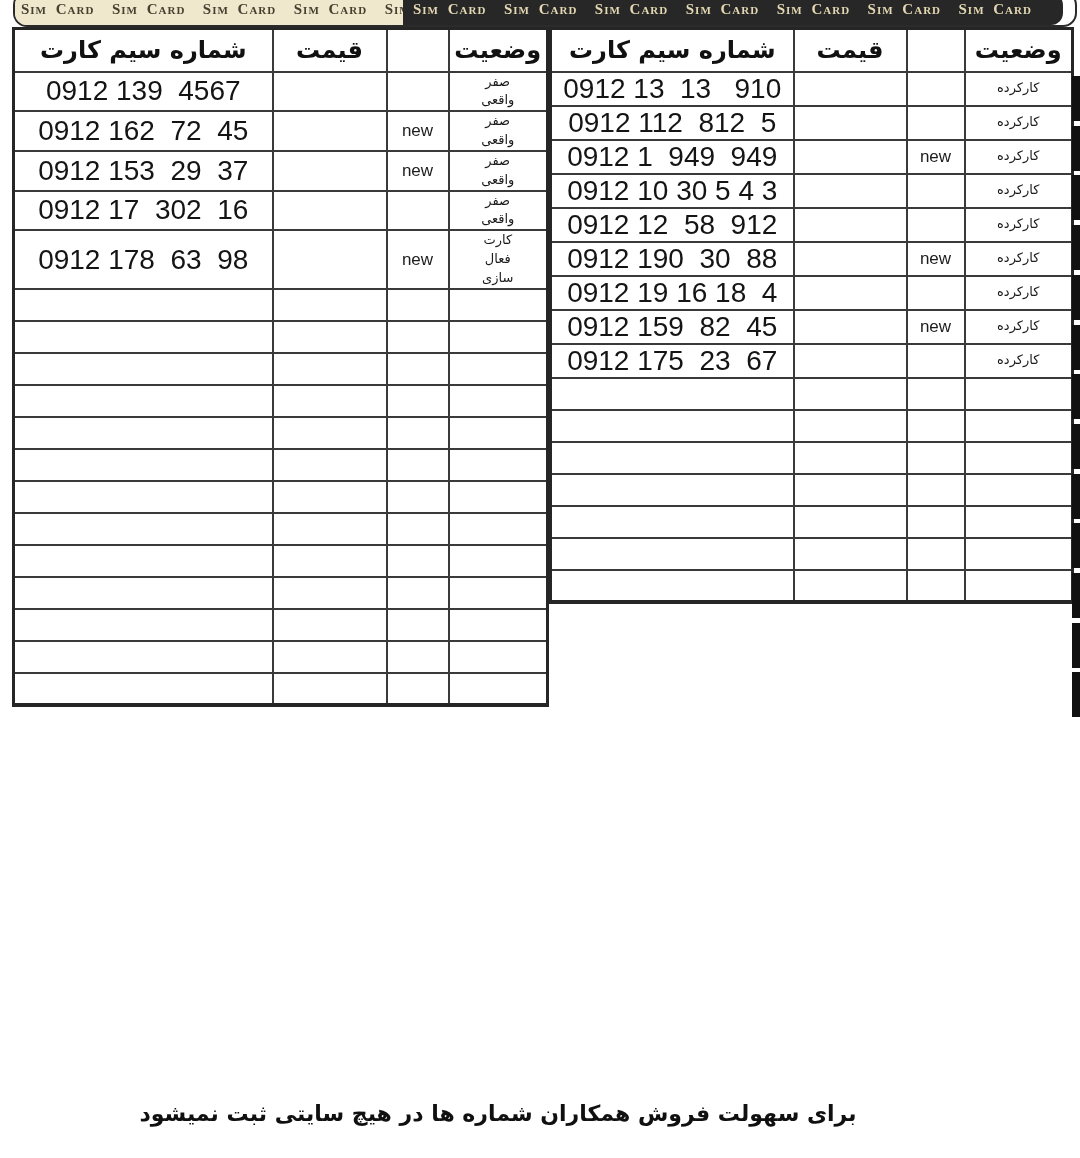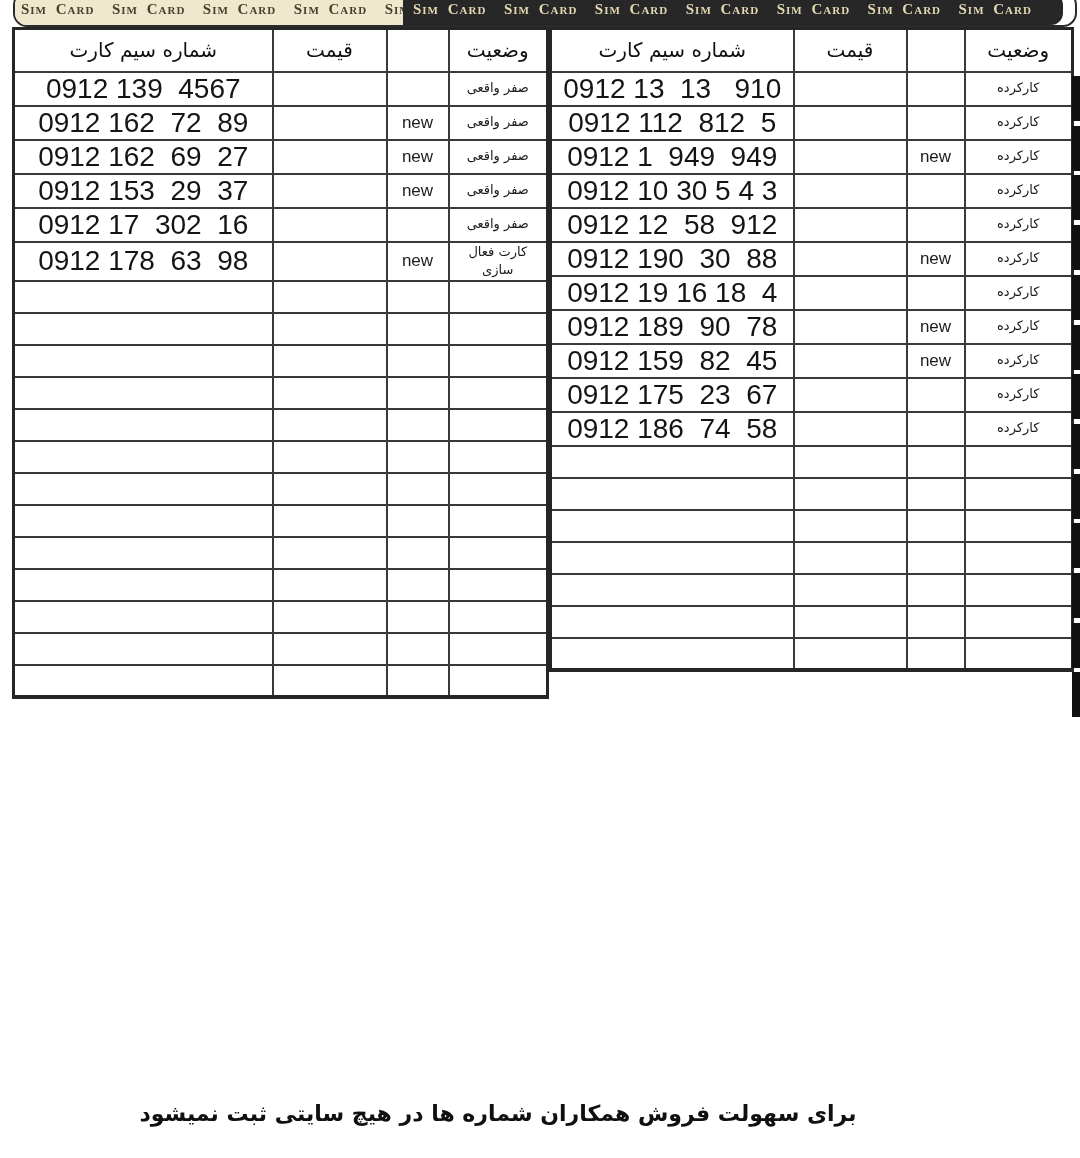--- a/index.html
+++ b/index.html
@@ -53,42 +53,42 @@
     padding:0;
     overflow:hidden;
     text-align:center;
     vertical-align:middle;
     background:#ffffff;
   }
   .sim-table thead tr{ height:43px; }
   .sim-table tbody tr{ height:32px; }
   .sim-table th{
     font-family:"DejaVu Sans",sans-serif;
-    font-weight:normal;
-    font-size:20px;
+    font-weight:bold;
+    font-size:24px;
     color:#111111;
   }
   td.col-number{
     font-family:"Liberation Sans",sans-serif;
     font-size:28px;
     color:#141414;
     white-space:pre;
   }
   td.col-new{
     font-family:"Liberation Sans",sans-serif;
     font-size:17px;
     color:#1c1c1c;
     margin-top:40px;
   }
   td.col-status{
     font-family:"DejaVu Sans",sans-serif;
     font-size:13px;
     color:#1a1a1a;
     line-height:1.45;
-    padding:0 11px;
+    padding:0 20px;
   }
 
   
   .edge-marks{ position:absolute; left:1072px; top:0; width:8px; height:1158px; }
   .edge-bar{ position:absolute; left:0; width:8px; height:45px; background:#111111; }
 
   
   .footer-note{
     position:absolute;
     top:1101px;left:0;
@@ -129,27 +129,21 @@
       </tr>
     </thead>
     <tbody>
         <tr>
           <td class="col-number">0912 139  4567</td>
           <td class="col-price"></td>
           <td class="col-new"></td>
           <td class="col-status" dir="rtl">صفر واقعی</td>
         </tr>
         <tr>
-          <td class="col-number">0912 162  72  89</td>
-          <td class="col-price"></td>
-          <td class="col-new">new</td>
-          <td class="col-status" dir="rtl">صفر واقعی</td>
-        </tr>
-        <tr>
-          <td class="col-number">0912 162  69  27</td>
+          <td class="col-number">0912 162  72  45</td>
           <td class="col-price"></td>
           <td class="col-new">new</td>
           <td class="col-status" dir="rtl">صفر واقعی</td>
         </tr>
         <tr>
           <td class="col-number">0912 153  29  37</td>
           <td class="col-price"></td>
           <td class="col-new">new</td>
           <td class="col-status" dir="rtl">صفر واقعی</td>
         </tr>
@@ -298,39 +292,27 @@
           <td class="col-new">new</td>
           <td class="col-status" dir="rtl">کارکرده</td>
         </tr>
         <tr>
           <td class="col-number">0912 19 16 18  4</td>
           <td class="col-price"></td>
           <td class="col-new"></td>
           <td class="col-status" dir="rtl">کارکرده</td>
         </tr>
         <tr>
-          <td class="col-number">0912 189  90  78</td>
-          <td class="col-price"></td>
-          <td class="col-new">new</td>
-          <td class="col-status" dir="rtl">کارکرده</td>
-        </tr>
-        <tr>
           <td class="col-number">0912 159  82  45</td>
           <td class="col-price"></td>
           <td class="col-new">new</td>
           <td class="col-status" dir="rtl">کارکرده</td>
         </tr>
         <tr>
           <td class="col-number">0912 175  23  67</td>
-          <td class="col-price"></td>
-          <td class="col-new"></td>
-          <td class="col-status" dir="rtl">کارکرده</td>
-        </tr>
-        <tr>
-          <td class="col-number">0912 186  74  58</td>
           <td class="col-price"></td>
           <td class="col-new"></td>
           <td class="col-status" dir="rtl">کارکرده</td>
         </tr>
         <tr>
           <td class="col-number"></td>
           <td class="col-price"></td>
           <td class="col-new"></td>
           <td class="col-status" dir="rtl"></td>
         </tr>

